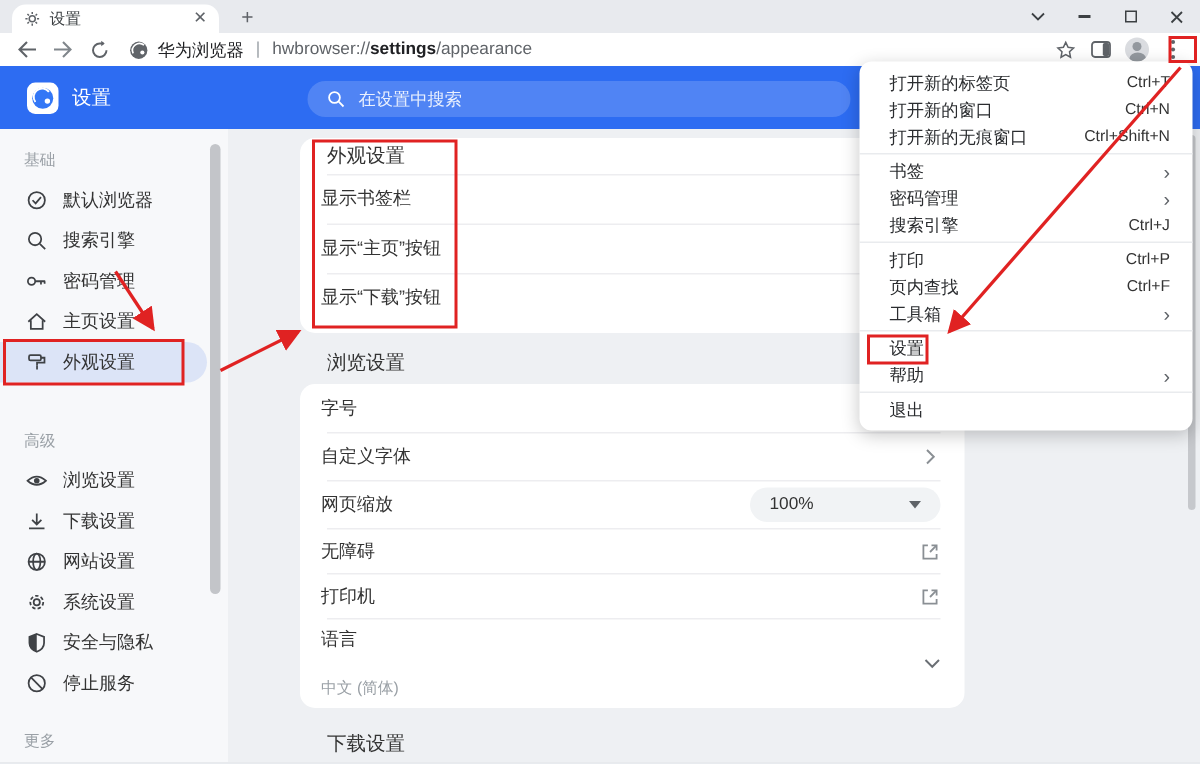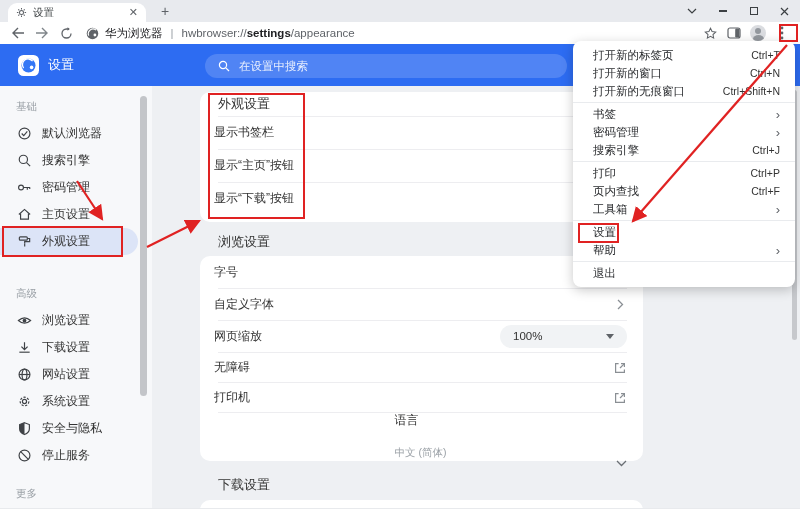--- a/index.html
+++ b/index.html
@@ -52,21 +52,21 @@
   .card { width:443px; background:#fff; border-radius:10px; }
   .card-header { height:24px; display:flex; align-items:center; padding-left:18px; font-size:13px; font-weight:500; color:#333; }
   .card1 { padding-bottom:7px; }
   .row { position:relative; height:33px; display:flex; align-items:center; padding:0 16px 0 14px; }
   .row::before { content:''; position:absolute; top:0; left:18px; right:16px; height:1px; background:#ededf0; }
   .row.no-line::before { display:none; }
   .row-label { font-size:12px; color:#333; }
   .row-right { margin-left:auto; display:flex; align-items:center; }
   .section-title { margin:12px 0 7px 18px; font-size:13px; font-weight:500; color:#333; line-height:15px; }
   .section-title.t2 { margin-top:16px; margin-bottom:8px; }
-  .r32 { height:32px; } .r30 { height:30px; } .r43 { height:49px;flex-direction:column; }
+  .r32 { height:32px; } .r30 { height:30px; } .r43 { height:60px; }
   .pill { width:127px; height:23px; border-radius:12px; background:#f1f3f5; display:flex; align-items:center; justify-content:space-between; padding:0 13px; font-size:11.5px; color:#333; }
   .tri-down { width:0; height:0; border-left:4px solid transparent; border-right:4px solid transparent; border-top:5px solid #5f6368; }
   .two-line { display:flex; flex-direction:column; justify-content:center; }
   .sub-label { font-size:10.5px; color:#9aa0a6; margin-top:17px; }
   .page-scrollthumb { position:absolute; right:3px; top:90px; width:5px; height:250px; border-radius:2.5px; background:#c6c8cc; z-index:10; }
 
   
   .menu { position:absolute; left:573px; top:41px; width:222px; background:#fff; border-radius:8px; box-shadow:0 3px 12px rgba(0,0,0,.22); padding:5px 0; z-index:40; }
   .menu-item { height:18px; display:flex; align-items:center; padding:0 15px 0 20px; font-size:11.5px; color:#2a2c2f; }
   .menu-right { margin-left:auto; font-size:10.5px; color:#333; }

